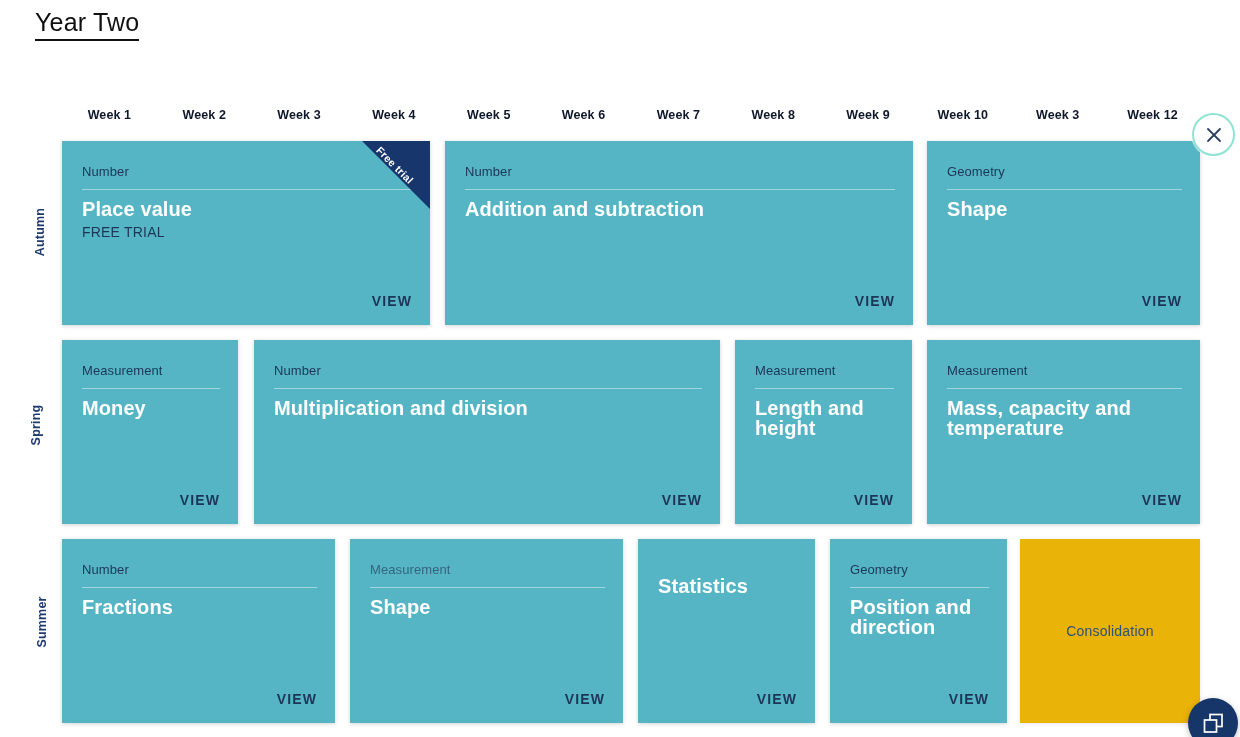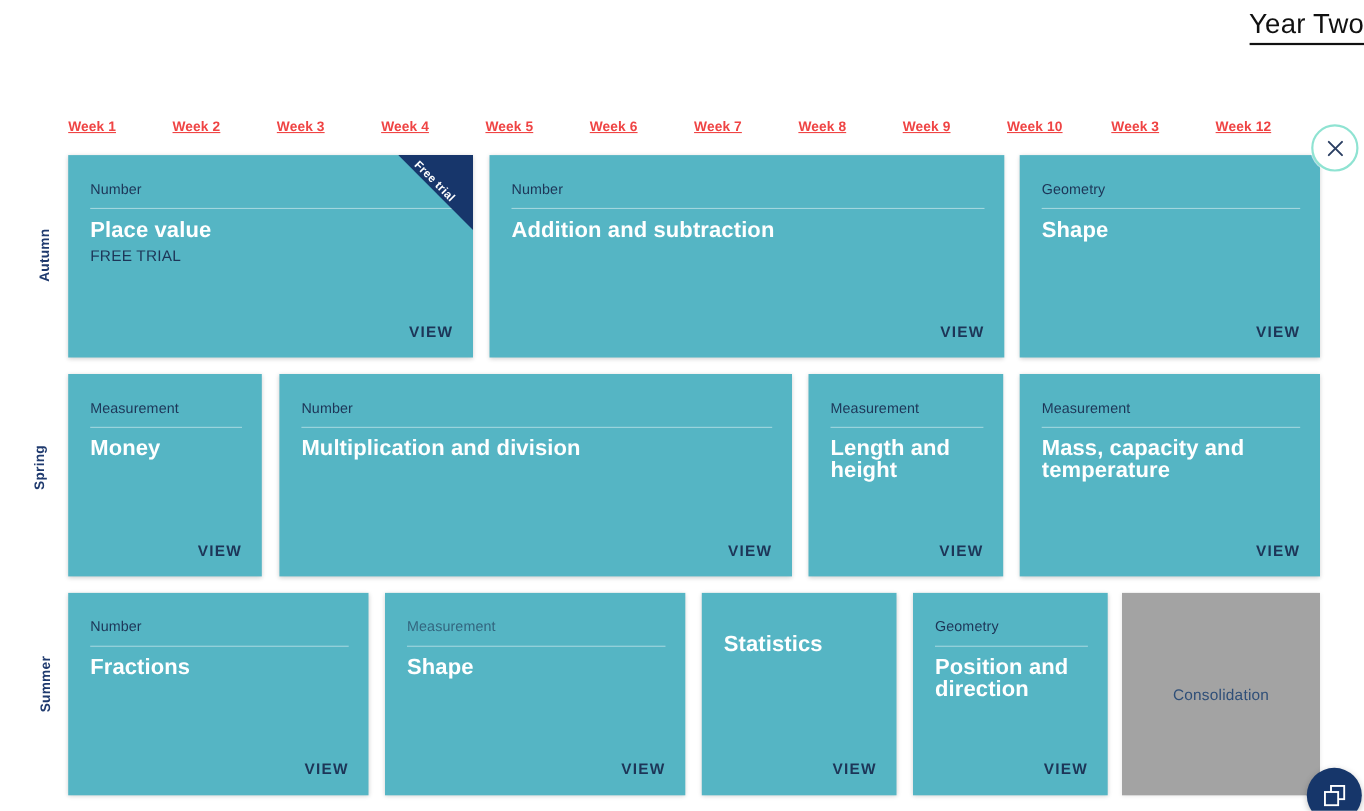--- a/index.html
+++ b/index.html
@@ -9,46 +9,47 @@
     background: #ffffff;
     font-family: "Liberation Sans", sans-serif;
     overflow: hidden;
   }
   #root { position: relative; width: 1240px; height: 737px; }
 
   
   .page-title {
     position: absolute;
     top: 8px; left: 0; width: 1240px;
-    text-align: right;
+    text-align: left;
     font-size: 25px;
     font-weight: 400;
     color: #111111;
     letter-spacing: 0.2px;
+    padding-left: 35px;
   }
   .page-title span {
     border-bottom: 2px solid #111111;
     padding-bottom: 3px;
   }
 
   
   .week-header {
     position: absolute;
     top: 106px; left: 62px;
     width: 1138px; height: 20px;
     display: flex;
   }
   .week-cell {
     flex: 1 1 0;
+    text-align: center;
     font-size: 12.5px;
     font-weight: bold;
-    color: #ef4444;
+    color: #0f172a;
     letter-spacing: 0.1px;
     line-height: 18px;
-    text-decoration: underline;
   }
 
   
   .season-label {
     position: absolute;
     left: 16px;
     width: 28px;
     text-align: center;
     font-size: 12.5px;
     font-weight: bold;
@@ -152,21 +153,21 @@
     font-weight: bold;
     color: #ffffff;
     letter-spacing: .3px;
     white-space: nowrap;
   }
 
   
   .card-consolidation {
     position: absolute;
     top: 0; height: 184px;
-    background: #a3a3a3;
+    background: #eab308;
     box-shadow: 0 1px 4px rgba(0,0,0,0.10);
     display: flex;
     align-items: center;
     justify-content: center;
   }
   .card-consolidation .cons-text {
     font-size: 14px;
     color: #2f4f78;
     letter-spacing: .2px;
   }

